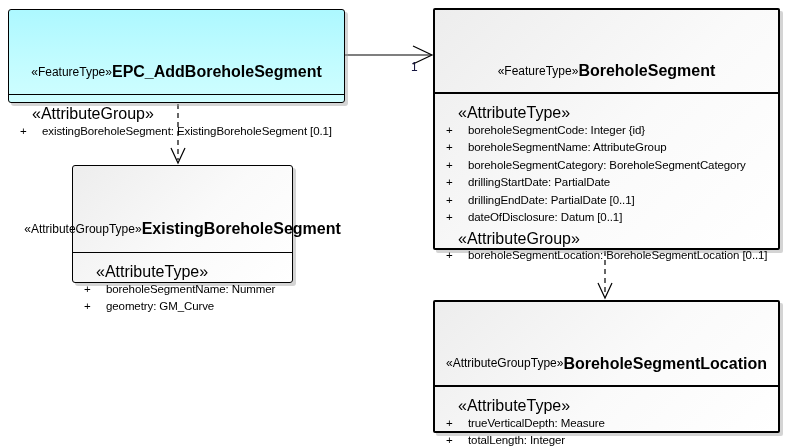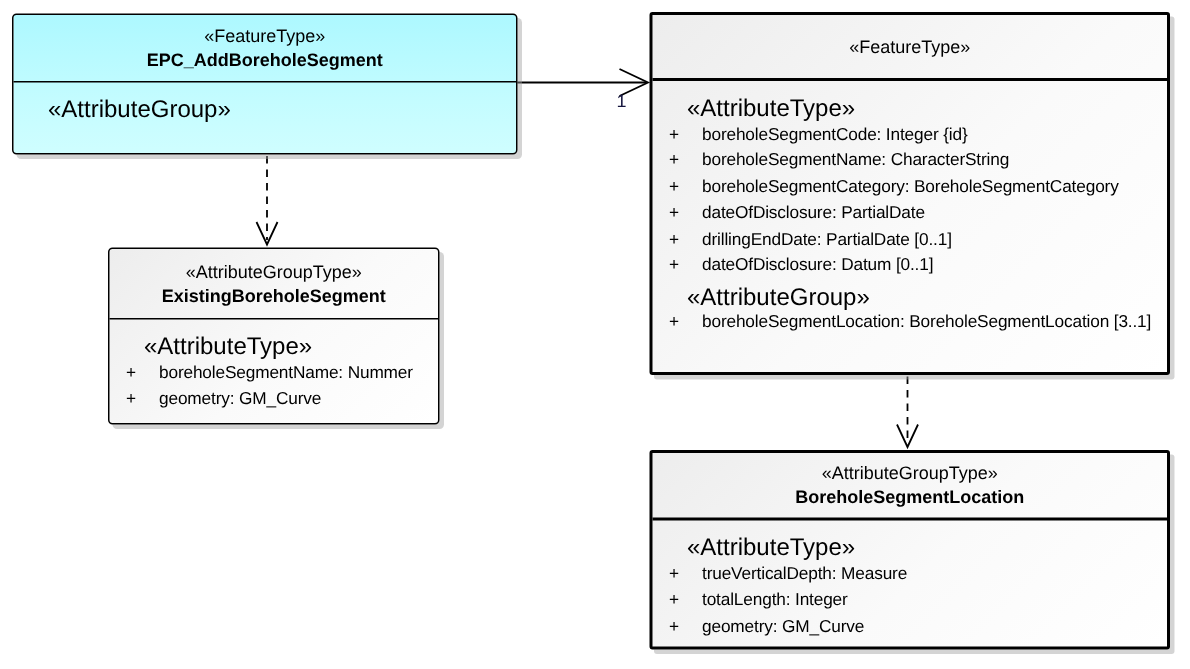--- a/index.html
+++ b/index.html
@@ -19,28 +19,29 @@
     border-radius: 3px;
     background: linear-gradient(135deg, #ededed 0%, #fafafa 55%, #ffffff 100%);
     box-shadow: 3px 3px 0 rgba(160,160,160,0.45);
     box-sizing: border-box;
   }
   .uml-class.thick { border-width: 2px; border-radius: 2px; }
   .uml-class.cyan {
     background: linear-gradient(to bottom, #adf8ff 0%, #c3fcff 60%, #cffeff 100%);
   }
   .cls-header {
-    display: flex; flex-direction: column;
+    display: flex; flex-direction: row;
     justify-content: center; align-items: center;
     border-bottom: 1px solid #000;
     box-sizing: border-box;
+    margin-top: 40px;
   }
   .thick .cls-header { border-bottom-width: 2px; }
   .stereo { font-size: 12px; line-height: 15px; }
-  .cname  { font-size: 12px; line-height: 16px; font-weight: bold; }
+  .cname  { font-size: 16px; line-height: 16px; font-weight: bold; }
   .cls-body { padding: 7px 4px 0 10px; }
   .row { height: 17.5px; line-height: 17.5px; font-size: 11.5px;
          letter-spacing: -0.1px; white-space: nowrap; }
   .row.group { padding-left: 13px; margin-top: 3px; font-size: 16px; letter-spacing: 0; }
   .row.attr .vis { display: inline-block; width: 22px; padding-left: 1px; }
 
   svg.connectors { position: absolute; inset: 0; }
   .mult-label {
     position: absolute; left: 411px; top: 60px;
     font-size: 12px; color: #16163f;
@@ -71,50 +72,54 @@
 
   <span class="mult-label">1</span>
 
   <div class="uml-class cyan" style="left:8px; top:9px; width:337px; height:94px;">
     <div class="cls-header" style="height:45px;">
       <div class="stereo">«FeatureType»</div>
       <div class="cname">EPC_AddBoreholeSegment</div>
     </div>
     <div class="cls-body">
       <div class="row group">«AttributeGroup»</div>
+      <div class="row attr">
+        <span class="vis">+</span><span>existingBoreholeSegment: ExistingBoreholeSegment [0.1]</span>
+      </div>
     </div>
   </div>
 
   <div class="uml-class thick" style="left:433px; top:8px; width:347px; height:242px;">
     <div class="cls-header" style="height:44px;">
       <div class="stereo">«FeatureType»</div>
+      <div class="cname">BoreholeSegment</div>
     </div>
     <div class="cls-body">
       <div class="row group">«AttributeType»</div>
       <div class="row attr">
         <span class="vis">+</span><span>boreholeSegmentCode: Integer {id}</span>
       </div>
       <div class="row attr">
-        <span class="vis">+</span><span>boreholeSegmentName: CharacterString</span>
+        <span class="vis">+</span><span>boreholeSegmentName: AttributeGroup</span>
       </div>
       <div class="row attr">
         <span class="vis">+</span><span>boreholeSegmentCategory: BoreholeSegmentCategory</span>
       </div>
       <div class="row attr">
-        <span class="vis">+</span><span>dateOfDisclosure: PartialDate</span>
+        <span class="vis">+</span><span>drillingStartDate: PartialDate</span>
       </div>
       <div class="row attr">
         <span class="vis">+</span><span>drillingEndDate: PartialDate [0..1]</span>
       </div>
       <div class="row attr">
         <span class="vis">+</span><span>dateOfDisclosure: Datum [0..1]</span>
       </div>
       <div class="row group">«AttributeGroup»</div>
       <div class="row attr">
-        <span class="vis">+</span><span>boreholeSegmentLocation: BoreholeSegmentLocation [3..1]</span>
+        <span class="vis">+</span><span>boreholeSegmentLocation: BoreholeSegmentLocation [0..1]</span>
       </div>
     </div>
   </div>
 
   <div class="uml-class" style="left:72px; top:165px; width:221px; height:118px;">
     <div class="cls-header" style="height:47px;">
       <div class="stereo">«AttributeGroupType»</div>
       <div class="cname">ExistingBoreholeSegment</div>
     </div>
     <div class="cls-body">

